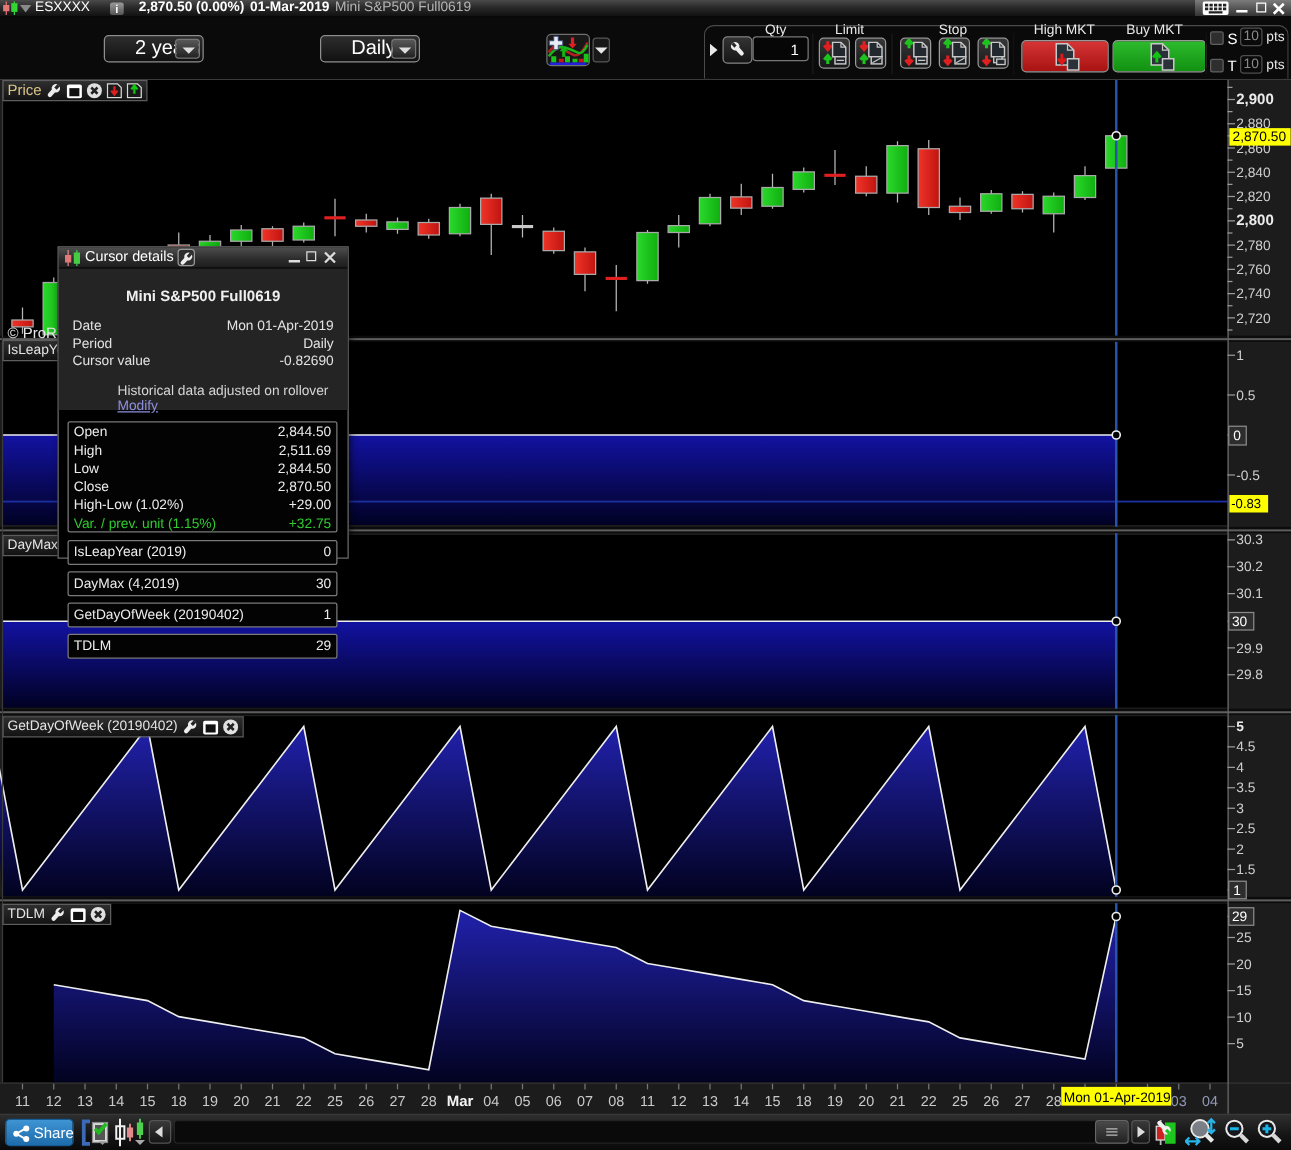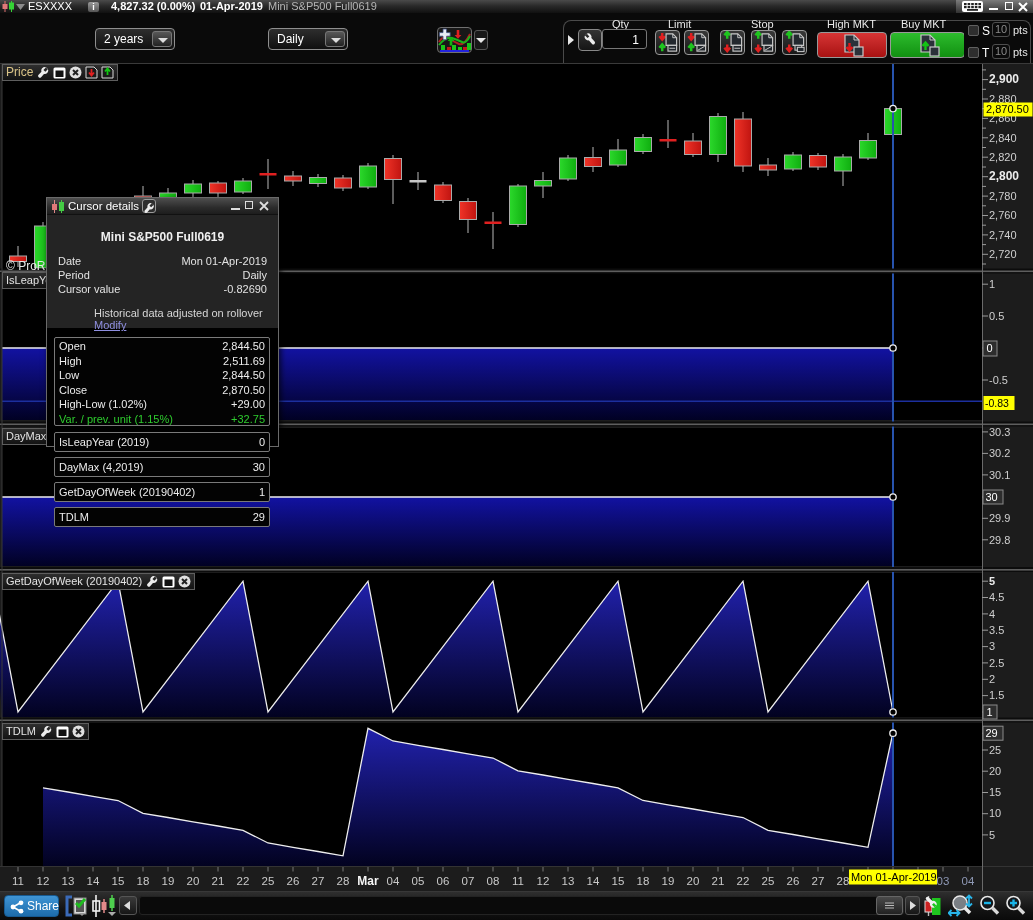--- a/index.html
+++ b/index.html
@@ -9,21 +9,21 @@
 .abs { position:absolute; }
 
 #titlebar { position:absolute; left:0; top:0; width:1033px; height:13px; z-index:5;
   background:linear-gradient(#4a4a4a,#2a2a2a 45%,#111); }
 #titlebar .winctl { position:absolute; right:0; top:0; width:77px; height:13px;
   background:linear-gradient(#7c7c7c,#565656 50%,#333); }
 .tb-txt { position:absolute; top:0; height:13px; line-height:13px; color:#fff; font-size:11px; }
 
 #toolbar { position:absolute; left:0; top:13px; width:1033px; height:50px; background:#0a0a0a; z-index:5; }
 .dd { position:absolute; height:22px; background:linear-gradient(#2e2e2e,#101010);
-  border:1px solid #8f8f8f; border-radius:4px; color:#fff; font-size:12px; line-height:20px; padding-left:8px;margin-left:12px; }
+  border:1px solid #8f8f8f; border-radius:4px; color:#fff; font-size:16px; line-height:20px; padding-left:24px; }
 .dd .arr { position:absolute; right:2px; top:2px; width:20px; height:16px; border-radius:3px;
   background:linear-gradient(#585858,#222); border:1px solid #777; }
 .dd .arr:after { content:""; position:absolute; left:5px; top:6px; width:0; height:0;
   border-left:5px solid transparent; border-right:5px solid transparent; border-top:5px solid #ddd; }
 .olabel { position:absolute; top:5px; color:#e8e8e8; font-size:11px;text-align:center; }
 .obtn { position:absolute; top:17px; width:25px; height:25px; border:1px solid #9a9a9a; border-radius:4px;
   background:linear-gradient(#383838,#181818); }
 .vsep { position:absolute; top:14px; width:1px; height:32px; background:#3c3c3c; border-right:1px solid #0a0a0a; }
 
 .phead { position:absolute; z-index:4; height:17px; background:linear-gradient(#2e2e2e,#131313);
@@ -363,22 +363,22 @@
     <line x1="3" y1="0" x2="3" y2="11" stroke="#e07070" stroke-width="1"></line>
     <rect x="0.5" y="3" width="5" height="5" fill="#e07878"></rect>
     <line x1="9.5" y1="0" x2="9.5" y2="11" stroke="#35d435" stroke-width="1"></line>
     <rect x="7" y="1.5" width="5" height="7" fill="#35d435"></rect>
   </svg>
   <svg class="abs" style="left:16px;top:4px" width="9" height="6">
         <polygon points="0,0 9,0 4.5,6" fill="#8a8a8a"></polygon>
       </svg>
   <div class="tb-txt" style="left:28px;">ESXXXX</div>
   <div class="abs" style="left:88px;top:1.5px;width:11px;height:10px;background:linear-gradient(#9a9a9a,#555);border-radius:2px;color:#fff;font-size:9px;font-weight:bold;text-align:center;line-height:10px;">i</div>
-  <div class="tb-txt" style="left:111px;font-weight:bold;">4,827.32 (0.00%)</div>
-  <div class="tb-txt" style="left:200px;font-weight:bold;">01-Apr-2019</div>
+  <div class="tb-txt" style="left:111px;font-weight:bold;">2,870.50 (0.00%)</div>
+  <div class="tb-txt" style="left:200px;font-weight:bold;">01-Mar-2019</div>
   <div class="tb-txt" style="left:268px;color:#b5b5b5;">Mini S&amp;P500 Full0619</div>
   <div class="winctl">
     <svg class="abs" style="left:6px;top:1px" width="21" height="11" viewBox="0 0 21 11">
       <rect x="0" y="0" width="21" height="11" rx="2" fill="#fff"></rect>
       <g fill="#222">
         <rect x="2" y="2" width="2.6" height="2.2"></rect>
             <rect x="5.6" y="2" width="2.6" height="2.2"></rect>
             <rect x="9.2" y="2" width="2.6" height="2.2"></rect>
             <rect x="12.8" y="2" width="2.6" height="2.2"></rect>
             <rect x="16.4" y="2" width="2.6" height="2.2"></rect>

